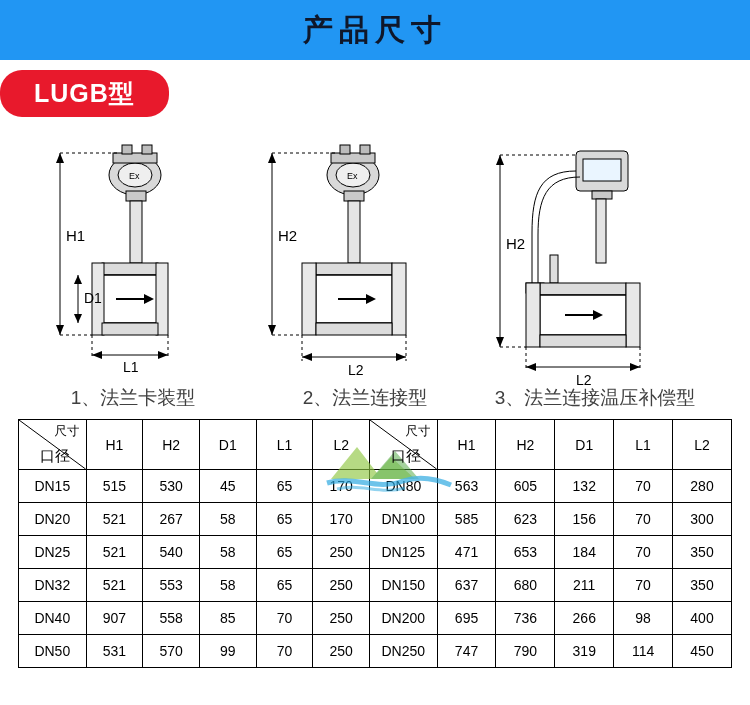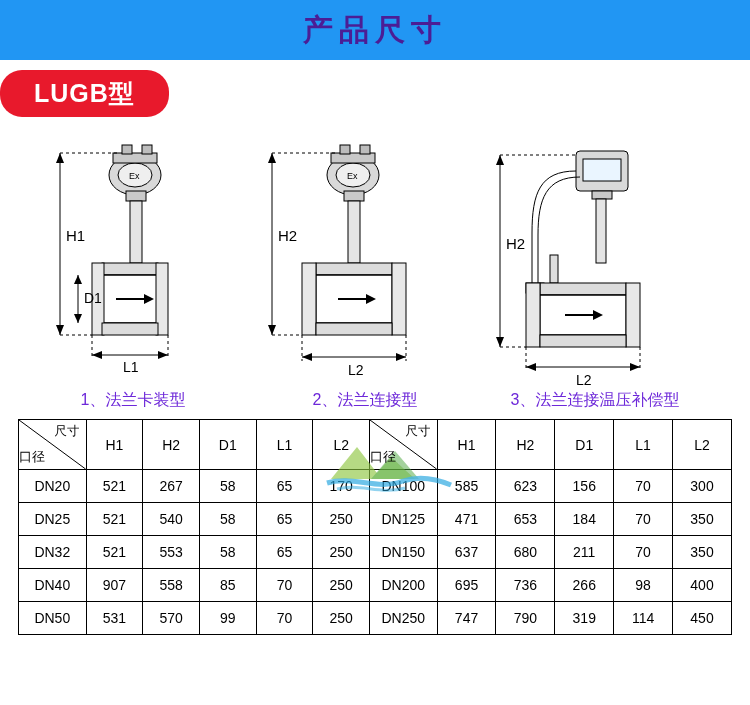--- a/index.html
+++ b/index.html
@@ -10,21 +10,21 @@
     font-family:"Liberation Sans", sans-serif;
     overflow:hidden;
     position:relative;
   }
   .header {
     width:750px; height:60px;
     background:#2196f3;
     display:flex; align-items:center; justify-content:center;
   }
   .header-title {
-    color:#4c1d95;
+    color:#0f172a;
     font-size:30px;
     font-weight:bold;
     letter-spacing:6px;
   }
   .badge-wrap {
     width:750px;
     display:flex; align-items:center; 
     margin-top:10px;
   }
   .badge {
@@ -47,22 +47,22 @@
     width:230px; height:290px;
   }
   .fig1 { left:18px; }
   .fig2 { left:250px; }
   .fig3 { left:480px; }
   .caption {
     position:absolute;
     bottom:2px;
     width:100%;
     text-align:center;
-    font-size:16px;
-    color:#6d28d9;
+    font-size:19px;
+    color:#404040;
   }
   .watermark {
     position:absolute;
     left:325px; top:310px;
     width:130px; height:60px;
     pointer-events:none;
     opacity:0.85;
   }
 
   
@@ -87,21 +87,21 @@
     padding:0;
     overflow:hidden;
   }
   .corner .diag {
     position:absolute; left:0; top:0; width:100%; height:100%;
   }
   .corner .tr {
     position:absolute; right:6px; top:3px; font-size:12.5px;
   }
   .corner .bl {
-    position:absolute; left:0; bottom:3px; font-size:13px;
+    position:absolute; left:21px; bottom:3px; font-size:15px;
   }
   .col-dn { width:62px; }
   .col-v  { width:52px; }
   .col-v2 { width:54px; }
 </style>
 </head>
 <body>
 
 <div class="header">
   <div class="header-title">产品尺寸</div>
@@ -279,20 +279,34 @@
         </td>
         <td class="col-v2">H1</td>
         <td class="col-v2">H2</td>
         <td class="col-v2">D1</td>
         <td class="col-v2">L1</td>
         <td class="col-v2">L2</td>
       </tr>
     </thead>
     <tbody>
       <tr>
+        <td>DN15</td>
+        <td>515</td>
+        <td>530</td>
+        <td>45</td>
+        <td>65</td>
+        <td>170</td>
+        <td>DN80</td>
+        <td>563</td>
+        <td>605</td>
+        <td>132</td>
+        <td>70</td>
+        <td>280</td>
+      </tr>
+      <tr>
         <td>DN20</td>
         <td>521</td>
         <td>267</td>
         <td>58</td>
         <td>65</td>
         <td>170</td>
         <td>DN100</td>
         <td>585</td>
         <td>623</td>
         <td>156</td>

